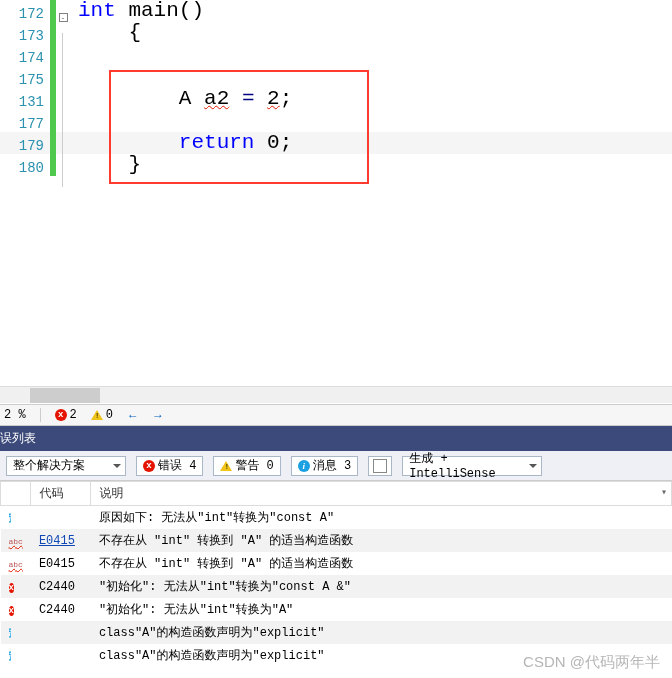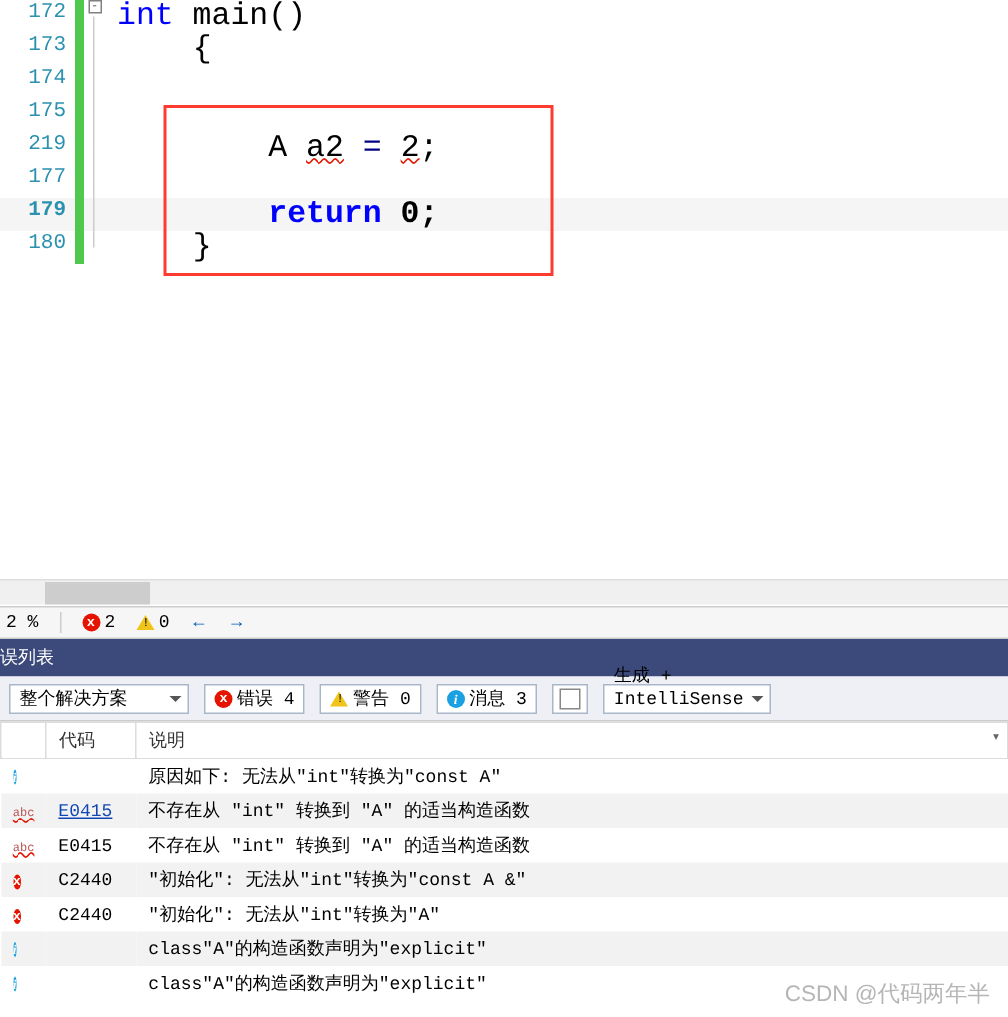--- a/index.html
+++ b/index.html
@@ -1,30 +1,30 @@
 <!DOCTYPE html>
 <html><head>
   <meta charset="utf-8">
   <style>
     * { margin: 0; padding: 0; box-sizing: border-box; }
     body { font-family: Consolas, 'Courier New', monospace; font-size: 14px; background: #fff; width: 672px; height: 678px; overflow: hidden; position: relative; }
     
     .editor-area { background: #fff; height: 404px; position: relative; overflow: hidden; }
-    .code-row { display: flex; height: 22px; align-items: flex-start; }
+    .code-row { display: flex; height: 22px; align-items: flex-end; }
     .gutter-ln { width: 50px; text-align: right; color: #2b91af; padding-right: 6px; font-size: 14px; }
     .outline-marker { width: 14px; display: flex; justify-content: center; align-items: center; position: relative; }
     .outline-box { width: 9px; height: 9px; border: 1px solid #808080; background: #fff; font-size: 8px; line-height: 7px; text-align: center; color: #555; }
     .change-bar { width: 6px; background: #4ec94e; height: 22px; }
     .outline-vline { width: 1px; background: #cccccc; height: 22px; position: absolute; left: 6px; }
     .code-text { padding-left: 8px; white-space: pre; font-size: 21px; }
     .kw { color: #0000ff; }
     .num { color: #000000; }
     .op { color: #000080; }
     .squiggle { text-decoration: underline wavy #e51400; text-decoration-thickness: 1px; }
-    .cur-line { background: #f5f5f5; font-weight: bold; }
+    .cur-line { background: #f5f5f5; }
     .highlight-box { position: absolute; left: 109px; top: 70px; width: 260px; height: 114px; border: 2px solid #ff3b30; pointer-events: none; }
     
     .status-strip { display: flex; align-items: center; height: 22px; border-top: 1px solid #ccc; border-bottom: 1px solid #ccc; background: #f6f6f6; font-size: 12px; gap: 14px; padding: 0 4px; }
     .status-item { display: flex; align-items: center; gap: 3px; }
     .icon-error { width: 12px; height: 12px; border-radius: 50%; background: #e51400; color: #fff; font-size: 9px; line-height: 12px; text-align: center; font-weight: bold; }
     .icon-warn { width: 0; height: 0; border-left: 6px solid transparent; border-right: 6px solid transparent; border-bottom: 10px solid #f0c419; position: relative; }
     .icon-warn::after { content: '!'; position: absolute; left: -2px; top: 1px; font-size: 8px; color: #000; }
     .nav-arrow { color: #005dba; font-weight: bold; cursor: pointer; padding: 0 2px; }
     .scrollbar-h { position: absolute; left: 0; bottom: 0; height: 17px; width: 100%; background: #f0f0f0; border-top: 1px solid #ddd; }
     .scrollbar-thumb { height: 15px; background: #cdcdcd; width: 70px; margin: 1px 0 0 30px; }
@@ -77,21 +77,21 @@
       </div>
       <div class="code-row">
         <div class="gutter-ln">175</div>
         <div class="change-bar"></div>
         <div class="outline-marker">
           <div class="outline-vline"></div>
         </div>
         <div class="code-text">        </div>
       </div>
       <div class="code-row">
-        <div class="gutter-ln">219</div>
+        <div class="gutter-ln">131</div>
         <div class="change-bar"></div>
         <div class="outline-marker">
           <div class="outline-vline"></div>
         </div>
         <div class="code-text">        <span class="">A </span><span class="squiggle">a2</span><span class=""> </span><span class="op">=</span><span class=""> </span><span class="num squiggle">2</span><span class="">;</span></div>
       </div>
       <div class="code-row">
         <div class="gutter-ln">177</div>
         <div class="change-bar"></div>
         <div class="outline-marker">
@@ -155,21 +155,21 @@
       <span class="icon-warn"></span>
       <span>警告 0</span>
     </div>
   <div class="tab-btn">
       <span class="icon-info">i</span>
       <span>消息 3</span>
     </div>
   <div class="tab-btn" style="padding:2px 4px;">
       <span class="filter-icon"></span>
     </div>
-  <div class="dropdown" style="width:112px;align-items:flex-end;">
+  <div class="dropdown" style="width:140px;">
       <span>生成 + IntelliSense</span>
     </div>
 </div>
 
 <table class="err-table">
   <thead>
     <tr>
       <th style="width:28px;"></th>
       <th style="width:60px;"><span>代码</span></th>
       <th><span>说明</span><span class="sort-arrow">▾</span></th>

